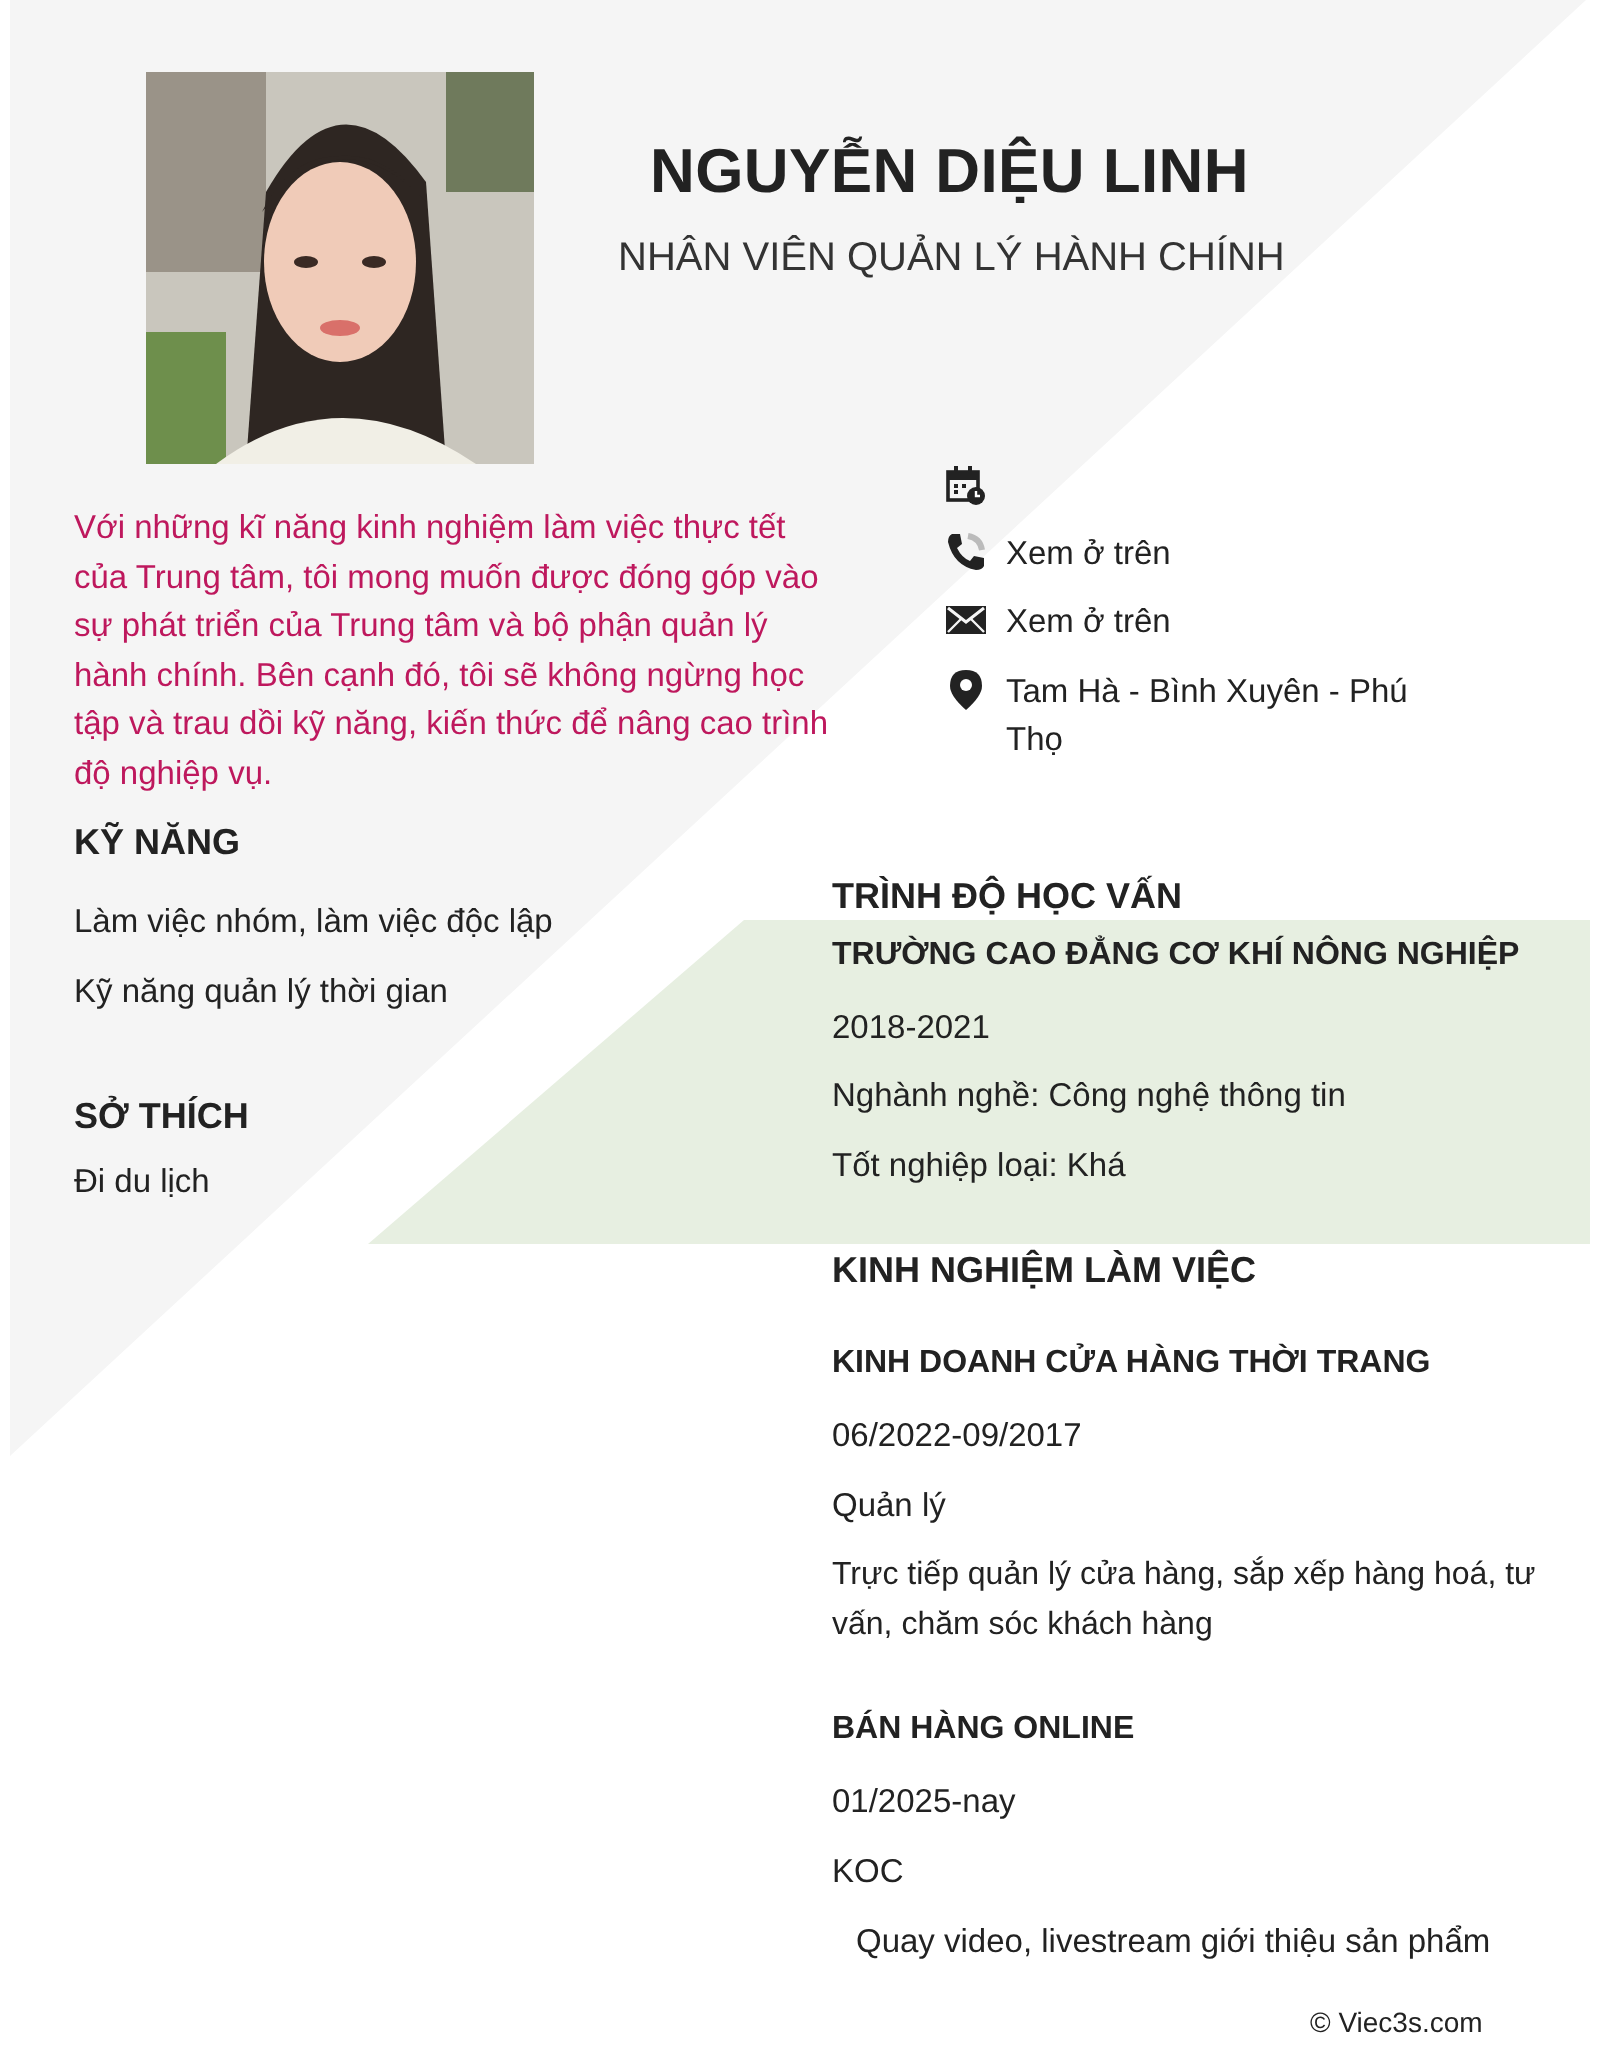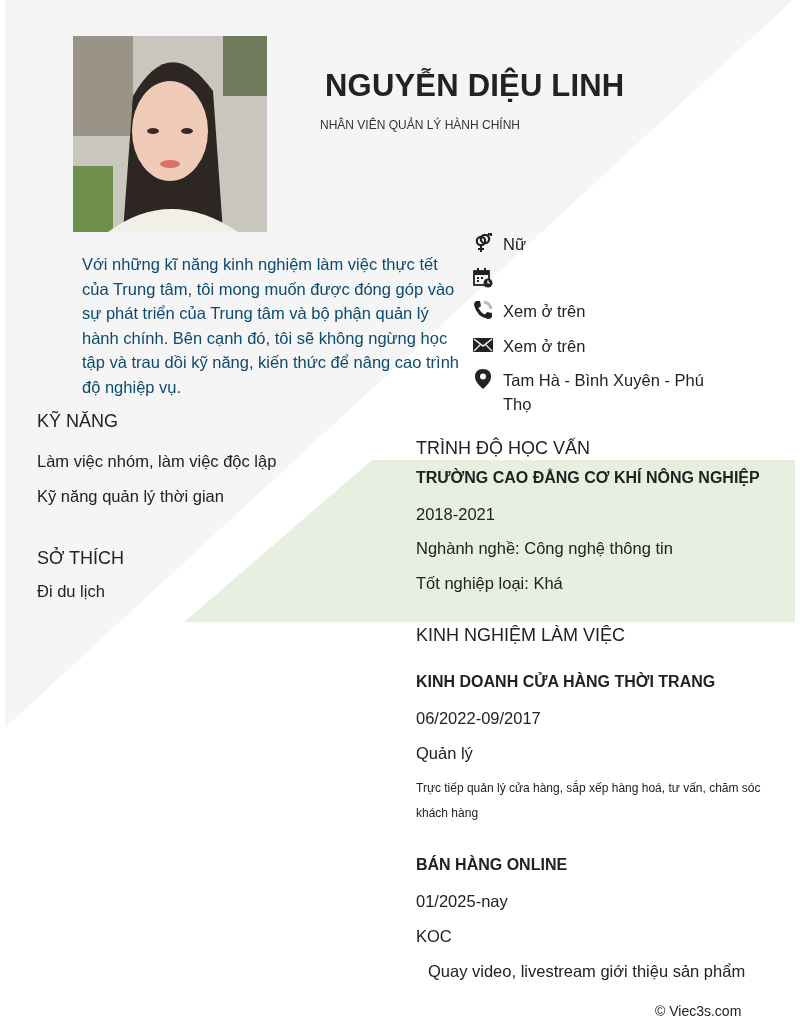--- a/index.html
+++ b/index.html
@@ -1,30 +1,30 @@
 <!DOCTYPE html>
 <html><head>
 <meta charset="utf-8">
 <style>
   html, body { margin:0; padding:0; }
   body { width:800px; height:1023px; background:#ffffff; position:relative; overflow:hidden;
          font-family:"Liberation Sans", sans-serif; color:#222; }
   .bg-shapes { position:absolute; left:0; top:0; width:800px; height:1023px; z-index:0; }
   .photo { position:absolute; left:73px; top:36px; width:194px; height:196px; overflow:hidden; z-index:1; }
   .name { position:absolute; left:325px; top:68px; font-size:31px; font-weight:bold; color:#222; letter-spacing:0.2px; z-index:1; }
-  .jobtitle { position:absolute; left:320px; top:118px; font-size:12px; color:#333; z-index:1; }
-  .summary { position:absolute; left:37px; top:252px; width:385px; font-size:16.5px; line-height:24.5px; color:#0c4a6e; z-index:1;margin-left:45px; }
+  .jobtitle { position:absolute; left:309px; top:118px; font-size:20px; color:#333; z-index:1; }
+  .summary { position:absolute; left:37px; top:252px; width:385px; font-size:16.5px; line-height:24.5px; color:#be185d; z-index:1; }
   .contact { position:absolute; left:472px; top:232px; width:260px; z-index:1; }
   .contact-row { display:flex; align-items:flex-start; font-size:16.5px; line-height:24px; margin-bottom:10.5px; }
   .contact-row .ico { width:22px; height:22px; margin-right:9px; flex:none; display:flex; align-items:center; justify-content:center; }
   .contact-row .txt { width:220px; }
-  .sec-title { position:absolute; font-size:18px; font-weight:normal; color:#222; z-index:1; }
+  .sec-title { position:absolute; font-size:18px; font-weight:bold; color:#222; z-index:1; }
   .line { position:absolute; font-size:16.5px; color:#222; z-index:1; }
   .sub-title { position:absolute; font-size:16px; font-weight:bold; color:#222; z-index:1; }
-  .wrap { position:absolute; font-size:12px; line-height:24.5px; color:#222; z-index:1; }
+  .wrap { position:absolute; font-size:16px; line-height:24.5px; color:#222; z-index:1; }
   .footer { position:absolute; left:655px; top:1003px; font-family:Liberation Sans, sans-serif; font-size:14px; color:#222; z-index:1; }
 </style>
 </head>
 <body>
 
 <svg class="bg-shapes" viewBox="0 0 800 1023" width="800" height="1023">
   <polygon points="5,0 793,0 5,728" fill="#f5f5f5"></polygon>
   <polygon points="372,460 795,460 795,622 184,622" fill="#e7efe1"></polygon>
 </svg>
 
@@ -43,31 +43,20 @@
     <path d="M35,196 Q97,150 165,196 Z" fill="#f1efe6"></path>
   </svg>
 </div>
 
 <div class="name">NGUYỄN DIỆU LINH</div>
 <div class="jobtitle">NHÂN VIÊN QUẢN LÝ HÀNH CHÍNH</div>
 
 <div class="summary">Với những kĩ năng kinh nghiệm làm việc thực tết của Trung tâm, tôi mong muốn được đóng góp vào sự phát triển của Trung tâm và bộ phận quản lý hành chính. Bên cạnh đó, tôi sẽ không ngừng học tập và trau dồi kỹ năng, kiến thức để nâng cao trình độ nghiệp vụ.</div>
 
 <div class="contact">
-  <div class="contact-row">
-    <span class="ico">
-      <svg width="18" height="20" viewBox="0 0 18 20">
-          <circle cx="7" cy="8" r="4.2" fill="none" stroke="#222" stroke-width="2.2"></circle>
-          <circle cx="11" cy="6" r="4.2" fill="none" stroke="#222" stroke-width="2.2"></circle>
-          <path d="M13 3 L17 0 M14 0 L17 0 L17 3" stroke="#222" stroke-width="2" fill="none"></path>
-          <path d="M7 12 L7 19 M4 16 L10 16" stroke="#222" stroke-width="2"></path>
-        </svg>
-    </span>
-    <span class="txt">Nữ</span>
-  </div>
   <div class="contact-row">
     <span class="ico">
       <svg width="20" height="20" viewBox="0 0 20 20">
           <rect x="1" y="3" width="15" height="14" fill="none" stroke="#222" stroke-width="1.8"></rect>
           <rect x="1" y="3" width="15" height="4" fill="#222"></rect>
           <rect x="4" y="0" width="2" height="4" fill="#222"></rect>
           <rect x="11" y="0" width="2" height="4" fill="#222"></rect>
           <rect x="4" y="9" width="2" height="2" fill="#222"></rect>
           <rect x="8" y="9" width="2" height="2" fill="#222"></rect>
           <rect x="4" y="12" width="2" height="2" fill="#222"></rect>

